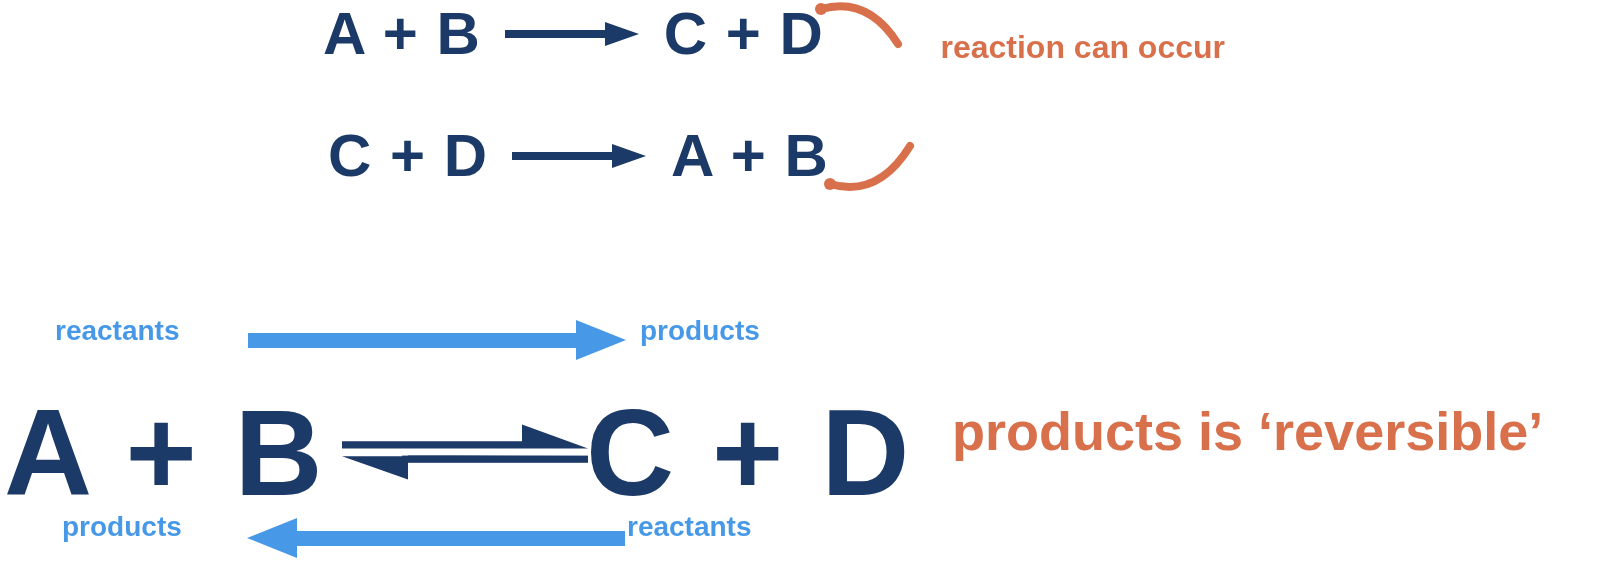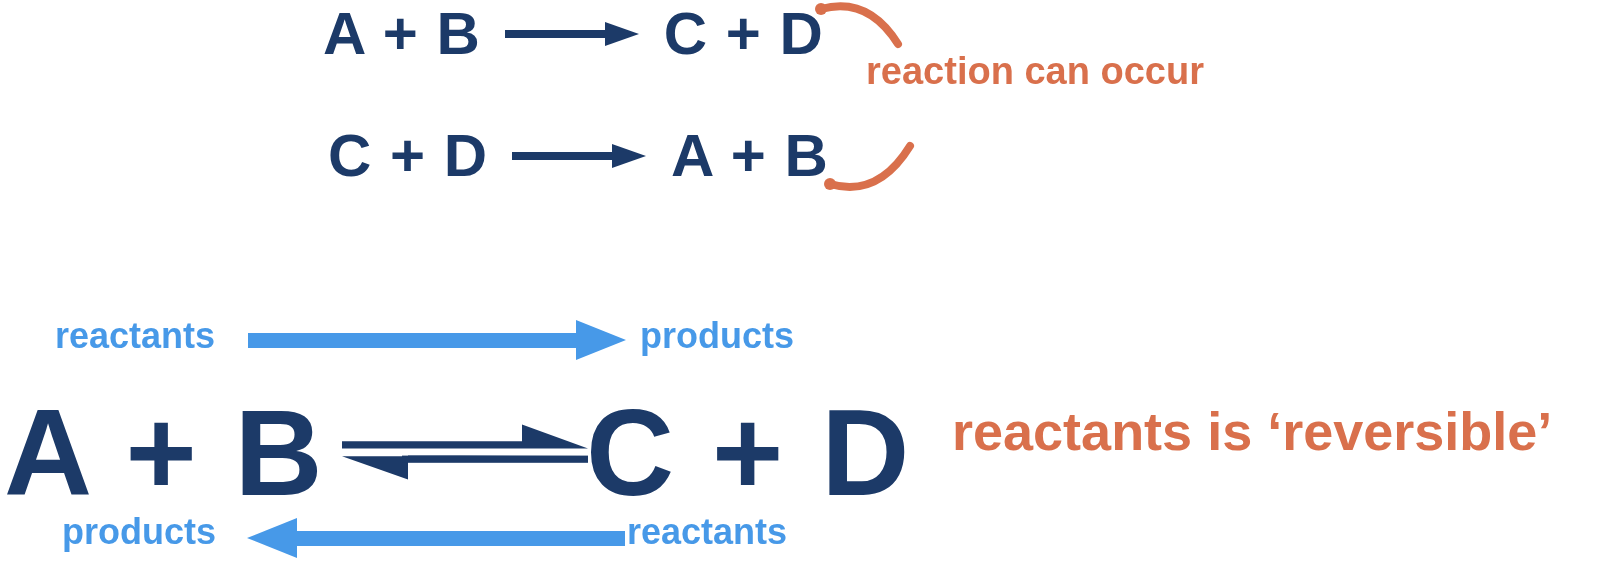--- a/index.html
+++ b/index.html
@@ -24,37 +24,37 @@
   .nav-arrow{flex:0 0 auto;display:block;}
 
   
   .orange-note{
     position:absolute;
     color:#d9704c;
     font-weight:bold;
     text-align:center;
   }
   .note-top{
-    left:845px;top:48px;width:380px;
-    font-size:38px;line-height:1.22;
+    left:845px;top:28px;width:380px;
+    font-size:32px;line-height:1.22;text-align:right;
   }
   .note-reversible{
     left:952px;top:402px;width:640px;
     font-size:54px;line-height:1.1;
     text-align:left;
   }
   .arc{position:absolute;}
   .arc-top{left:810px;top:0px;}
   .arc-bottom{left:816px;top:136px;}
 
   
   .blue-row-label{
     position:absolute;
     color:#4799e8;
-    font-size:36px;font-weight:bold;line-height:1.1;
+    font-size:28px;font-weight:bold;line-height:1.1;
     white-space:nowrap;
   }
   .lbl-forward-left{left:55px;top:316px;}
   .lbl-forward-right{left:640px;top:316px;}
   .lbl-reverse-left{left:62px;top:512px;}
   .lbl-reverse-right{left:627px;top:512px;}
   .thick-arrow{position:absolute;display:block;}
   .thick-forward{left:248px;top:318px;}
   .thick-reverse{left:245px;top:516px;}
 
@@ -123,15 +123,15 @@
   </svg>
   <div class="big-term big-right">C + D</div>
 
   <div class="blue-row-label lbl-reverse-left">products</div>
   <svg class="thick-arrow thick-reverse" width="380" height="44" viewBox="0 0 380 44">
     <rect x="50" y="15" width="330" height="15" fill="#4799e8"></rect>
     <polygon points="52,2 2,22 52,42" fill="#4799e8"></polygon>
   </svg>
   <div class="blue-row-label lbl-reverse-right">reactants</div>
 
-  <div class="orange-note note-reversible">reactants is ‘reversible’</div>
+  <div class="orange-note note-reversible">products is ‘reversible’</div>
 
 </div>
 
 </body></html>

